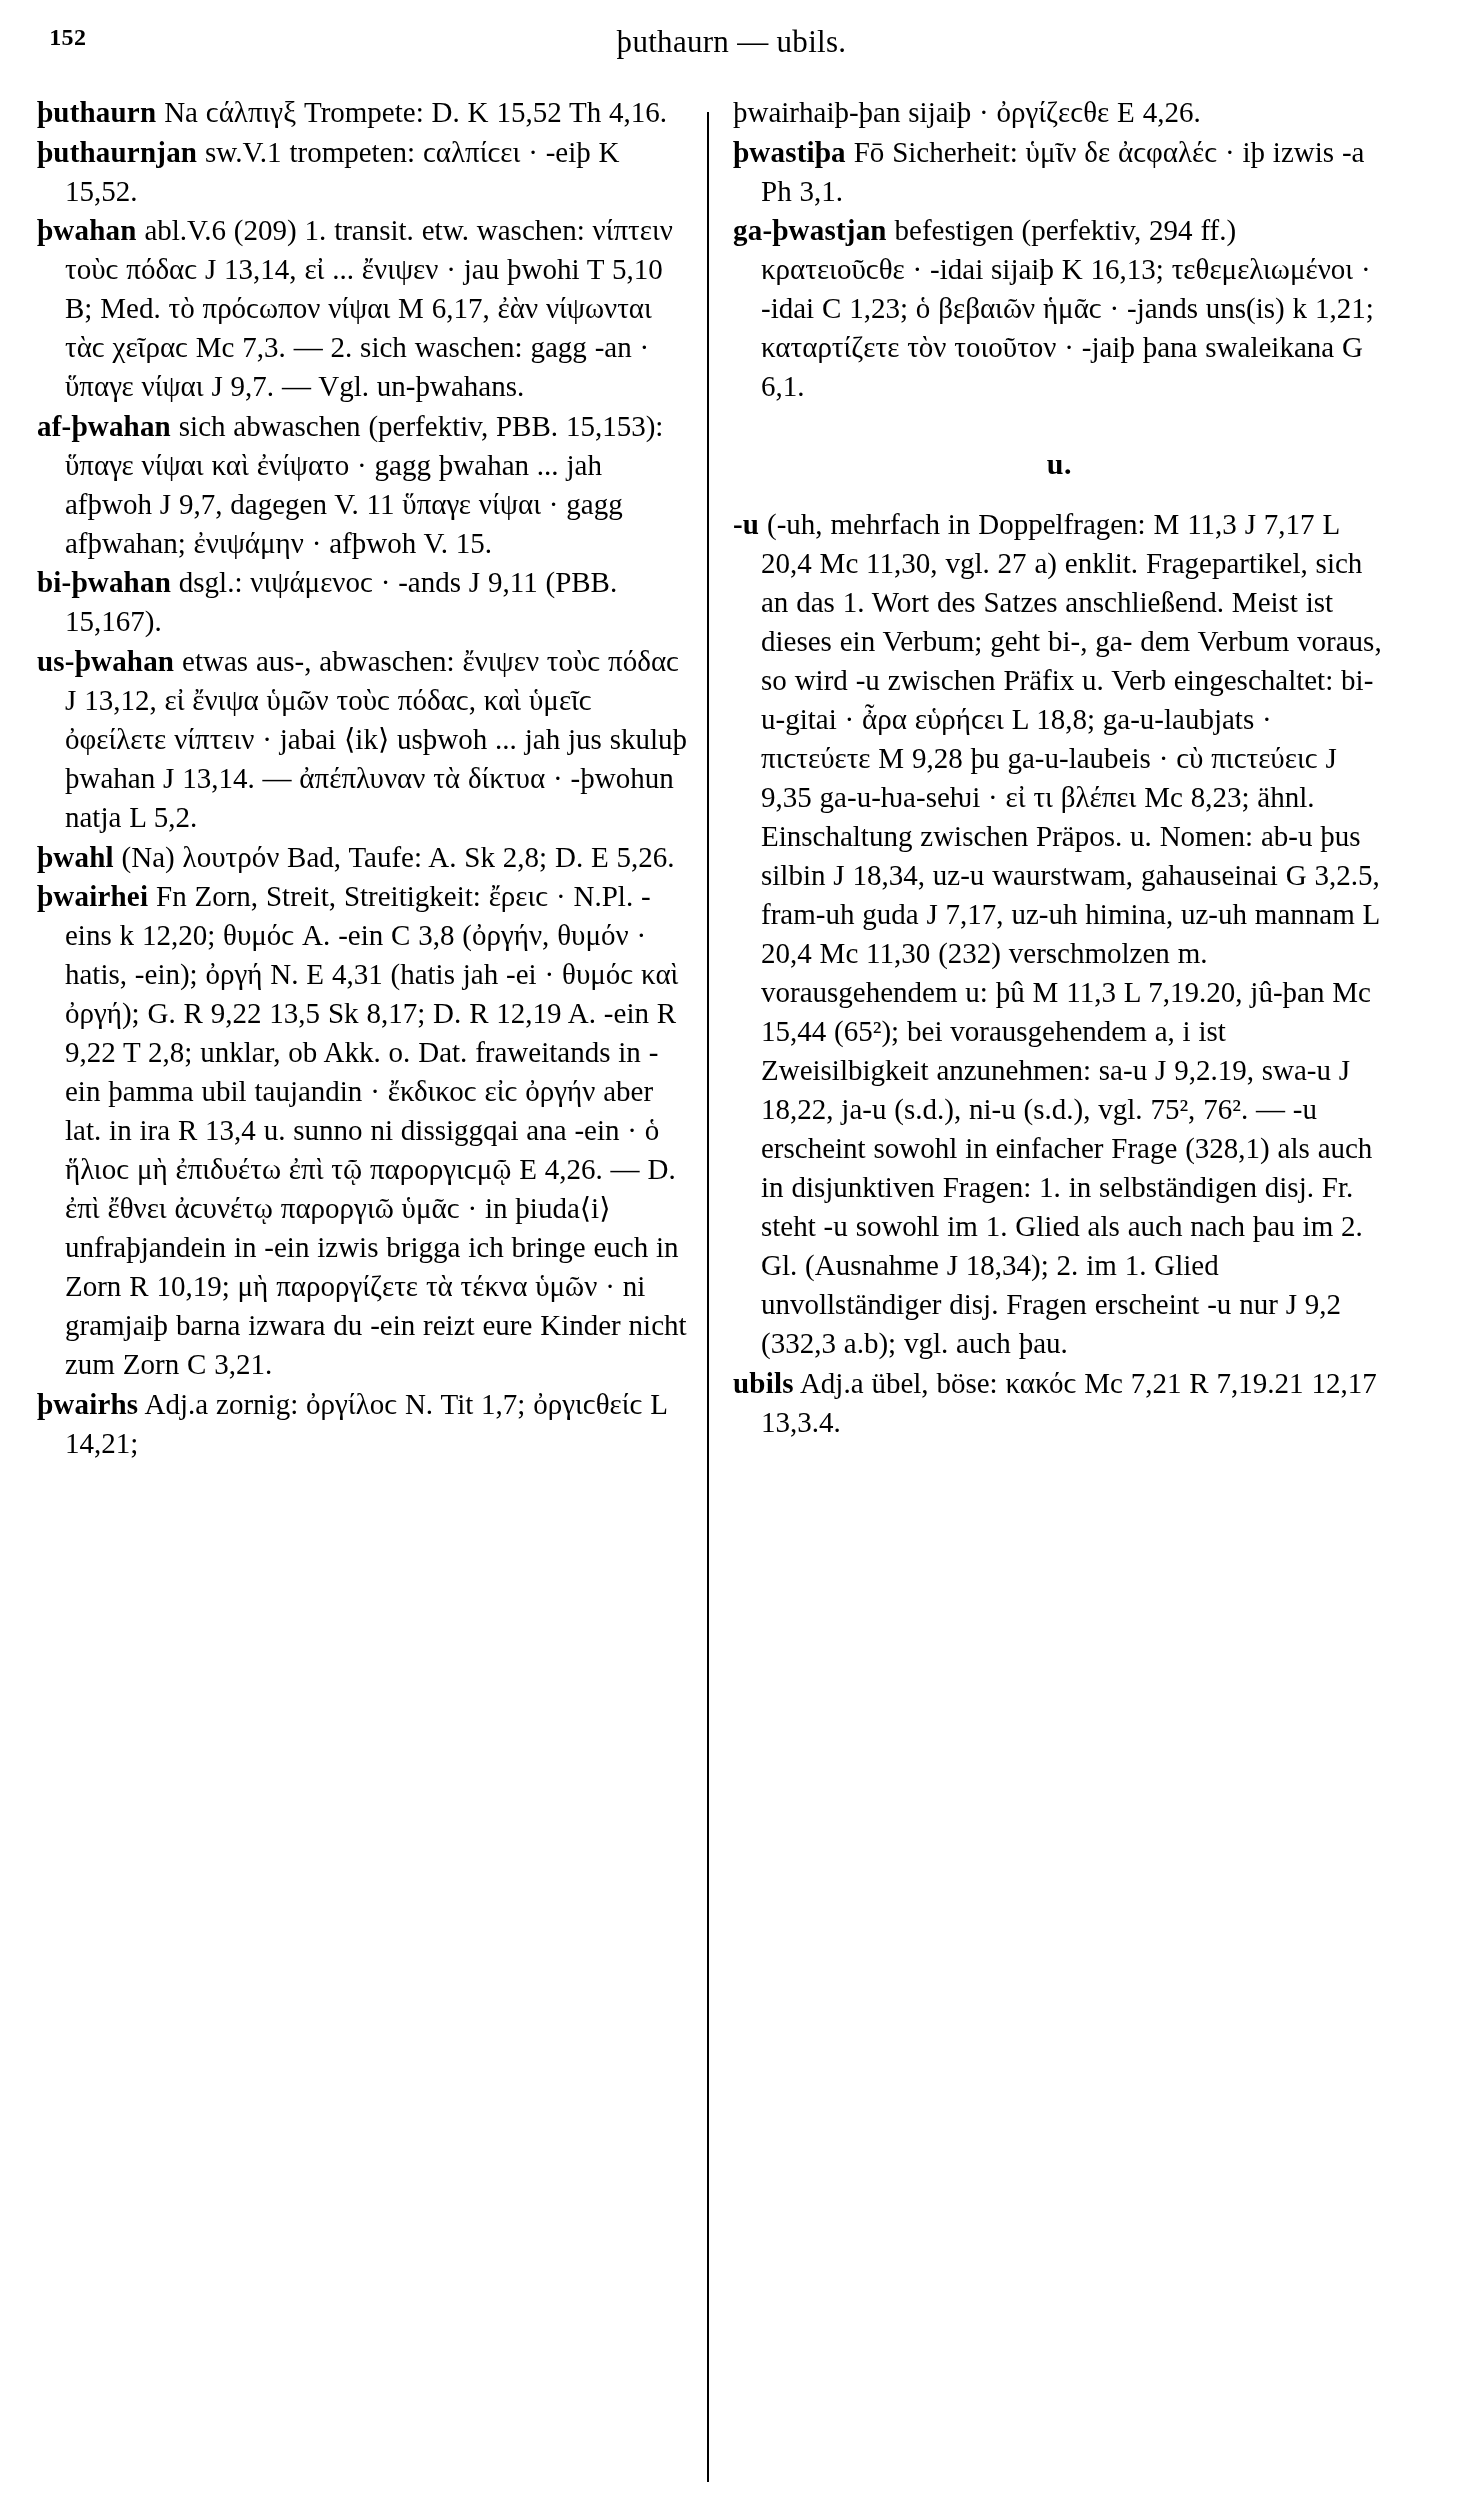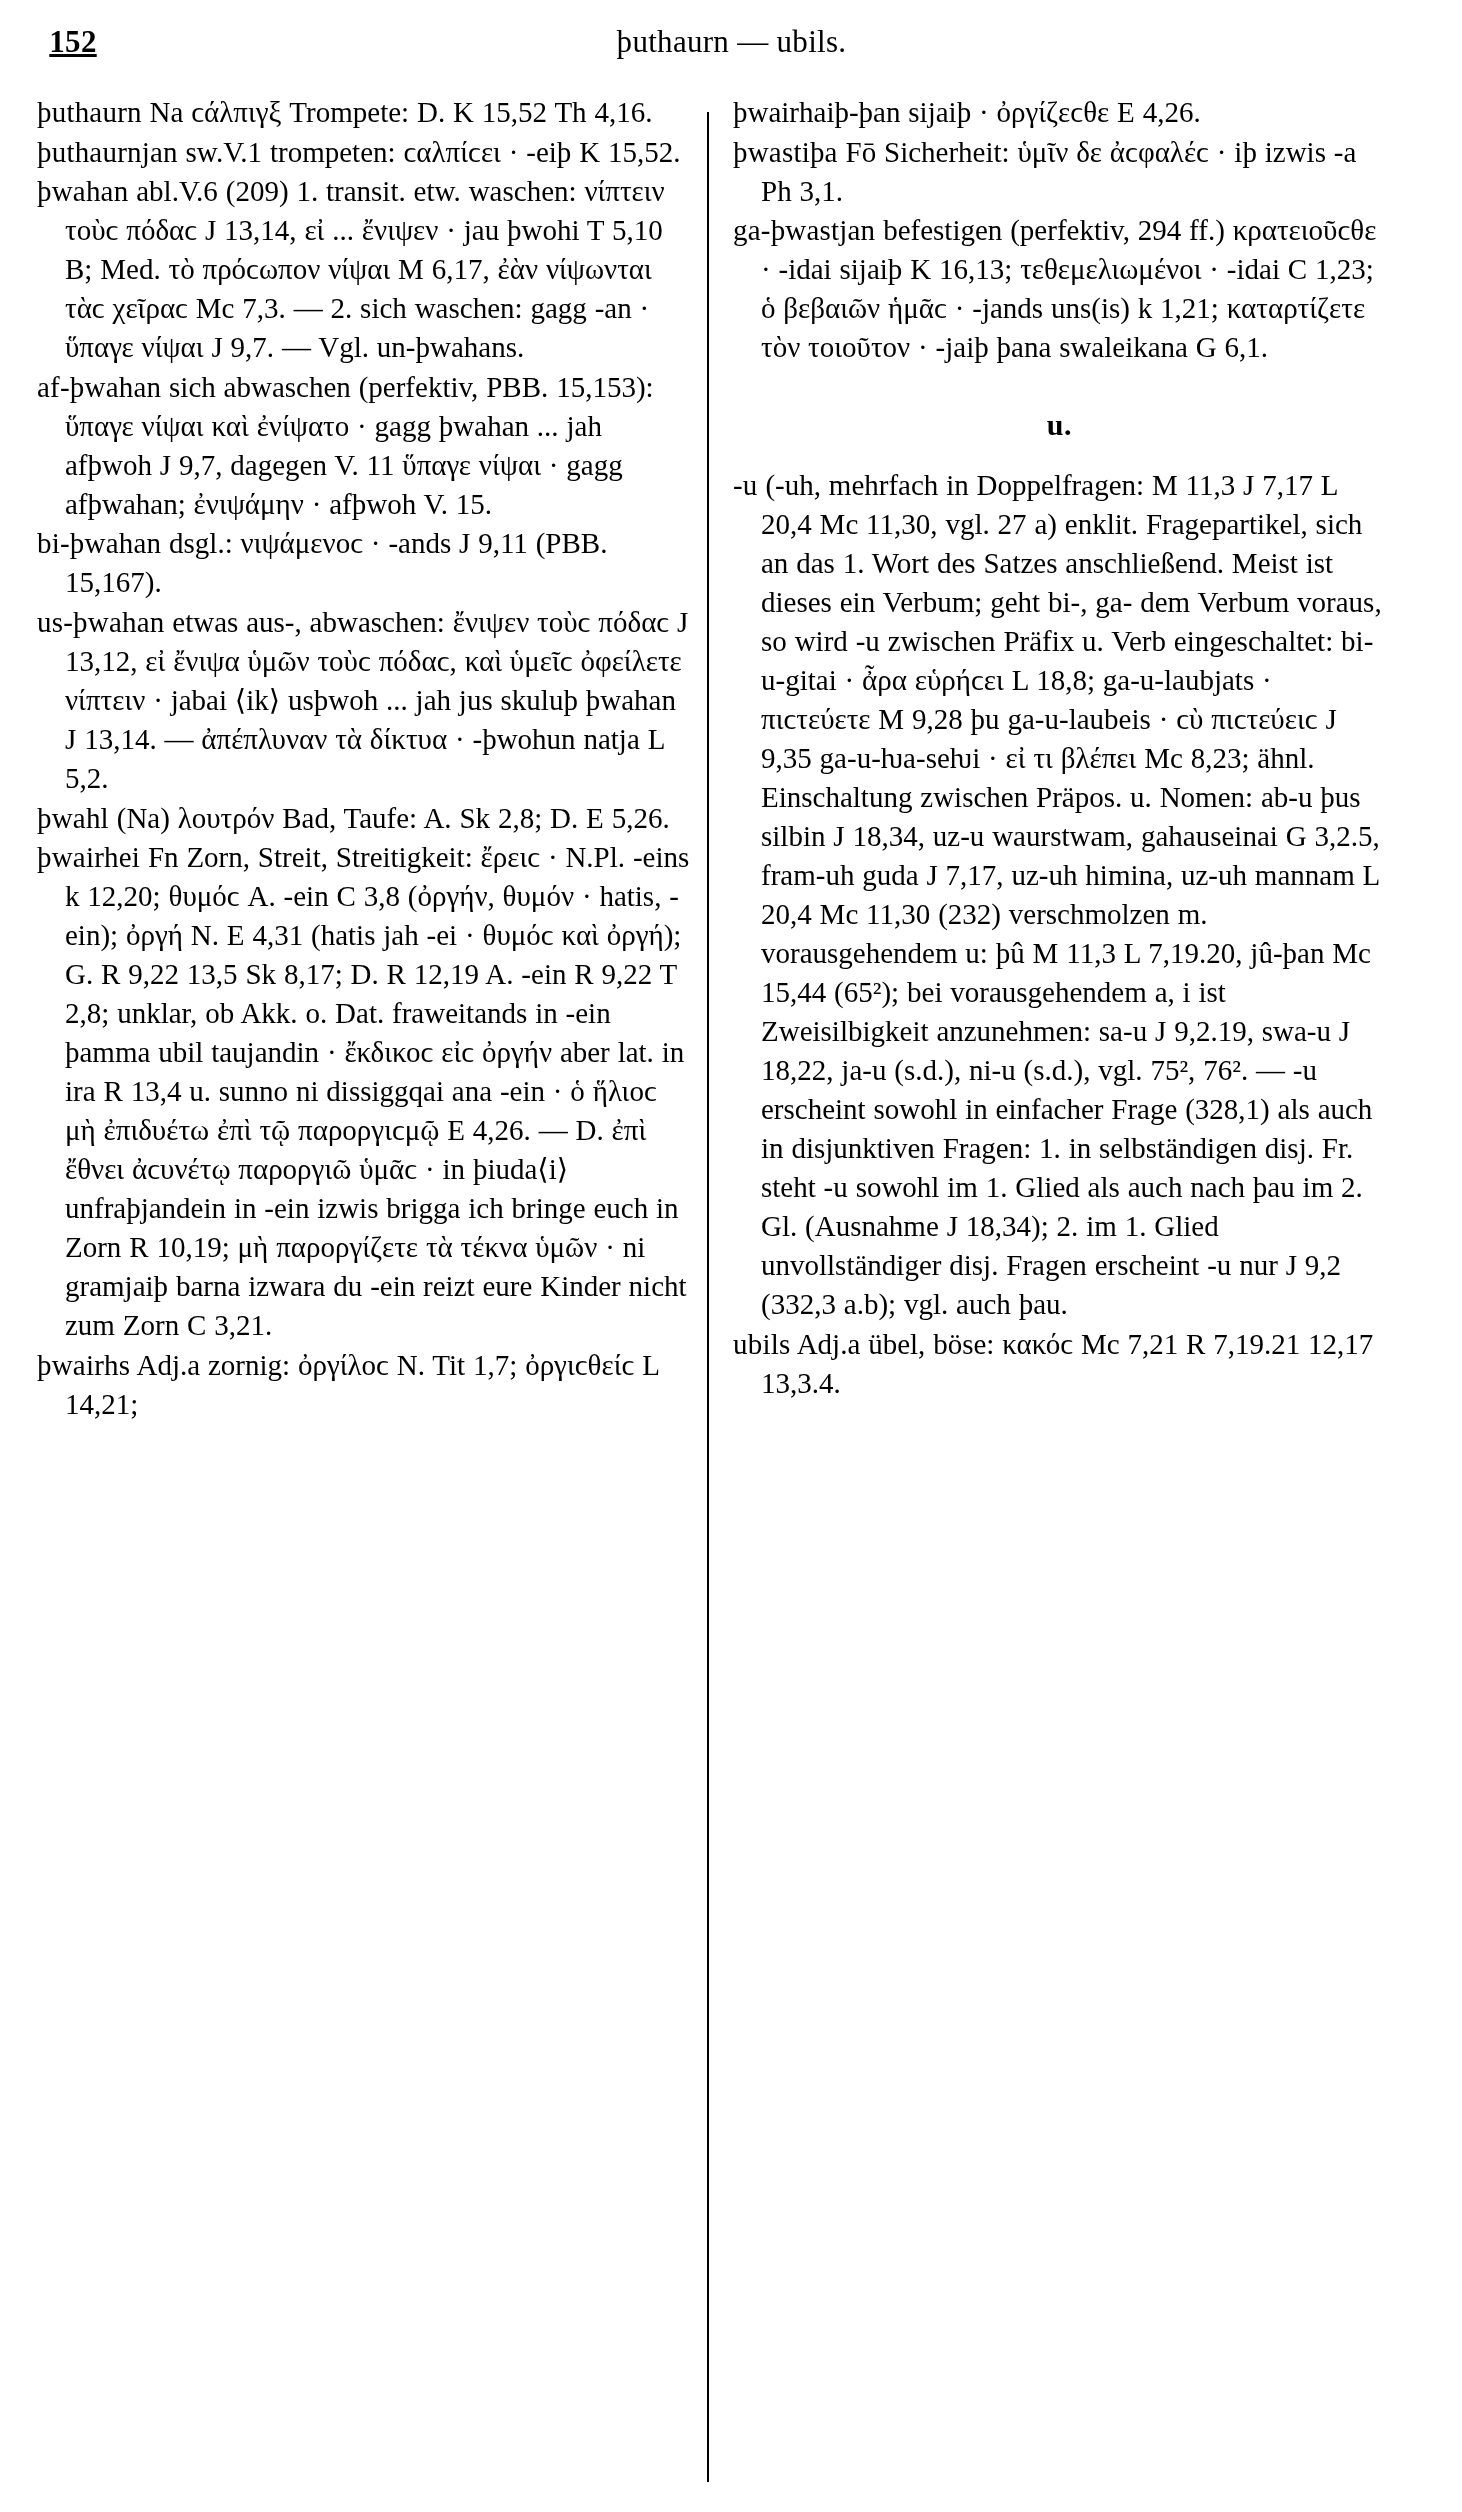--- a/index.html
+++ b/index.html
@@ -30,25 +30,24 @@
     position: absolute;
     left: 37px;
     top: 23.5px;
     width: 1389px;
     height: 43px;
   }
   .folio {
     position: absolute;
     left: 12.3px;
     top: 0;
-    font-size: 31px;
+    font-size: 24px;
     font-weight: 700;
     letter-spacing: 0.3px;
     font-family: "Liberation Serif", "DejaVu Serif", serif;
-    text-decoration: underline;
   }
   .head-words {
     position: absolute;
     left: 0;
     top: 0;
     width: 1389px;
     text-align: center;
     font-size: 31px;
     font-weight: 400;
     letter-spacing: 0.3px;
@@ -86,21 +85,21 @@
     font-size: 29px;
     line-height: 39px;
     text-indent: -28px;
     padding-left: 28px;
     margin: 0 0 0.6px 0;
     text-align: left;
     word-spacing: 0.6px;
     font-family: "Liberation Serif", "DejaVu Serif", serif;
   }
   .hw {
-    font-weight: 400;
+    font-weight: 700;
     letter-spacing: 0.2px;
   }
 
   .letter-head {
     font-size: 30px;
     font-weight: 700;
     text-align: center;
     margin: 38px 0 22px 0;
     text-indent: 0;
     padding-left: 0;

